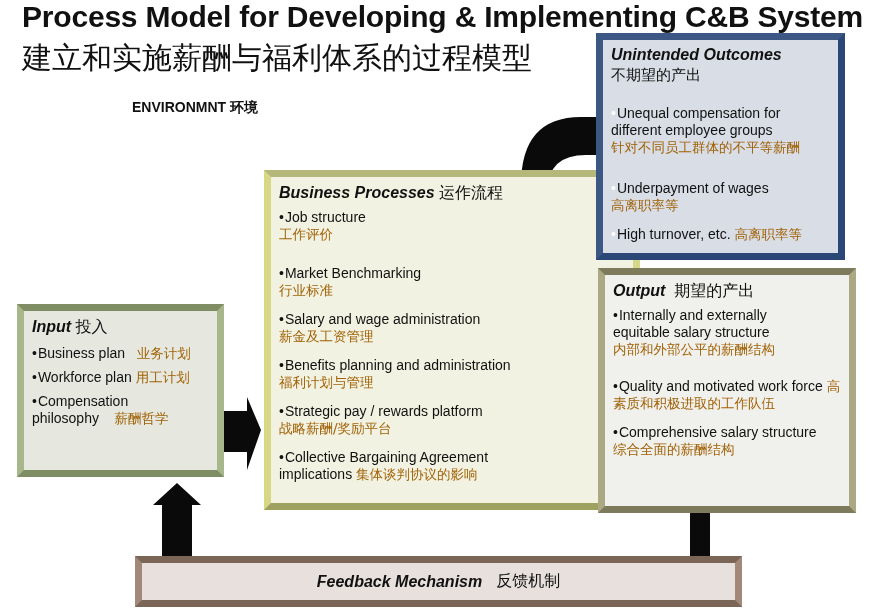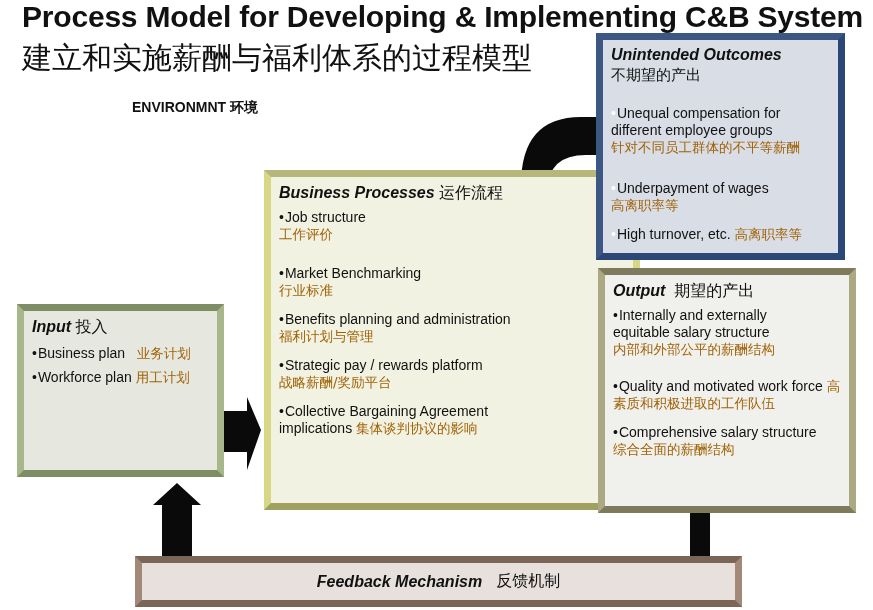--- a/index.html
+++ b/index.html
@@ -61,28 +61,30 @@
   <polygon points="177,483 201,505 192,505 192,560 201,560 177,582 153,560 162,560 162,505 153,505" fill="#0a0a0a"></polygon>
 
   <polygon points="700,482 720,497 710,497 710,565 720,565 700,580 680,565 690,565 690,497 680,497" fill="#0a0a0a"></polygon>
 </svg>
 
 <div class="box" id="input-box">
   <div class="inner">
     <div class="hdr"><i>Input</i> <span style="font-weight:normal;font-family:'DejaVu Sans',sans-serif">投入</span></div>
     <div class="item"><span class="bullet">•</span><span>Business plan</span>&nbsp;&nbsp; <span class="zh" style="display:inline">业务计划</span></div>
     <div class="item"><span class="bullet">•</span><span>Workforce plan</span> <span class="zh" style="display:inline">用工计划</span></div>
+    <div class="item" style="width:150px"><span class="bullet">•</span><span>Compensation philosophy</span>&nbsp;&nbsp;&nbsp; <span class="zh" style="display:inline">薪酬哲学</span></div>
   </div>
 </div>
 
 <div class="box" id="business-box">
   <div class="inner">
     <div class="hdr"><i>Business Processes</i> <span style="font-weight:normal;font-family:'DejaVu Sans',sans-serif">运作流程</span></div>
     <div class="item" style="margin-top:5px"><span class="bullet">•</span><span>Job structure</span><span class="zh">工作评价</span></div>
     <div class="item" style="margin-top:22px"><span class="bullet">•</span><span>Market Benchmarking</span><span class="zh">行业标准</span></div>
+    <div class="item"><span class="bullet">•</span><span>Salary and wage administration</span><span class="zh">薪金及工资管理</span></div>
     <div class="item"><span class="bullet">•</span><span>Benefits planning and administration</span><span class="zh">福利计划与管理</span></div>
     <div class="item"><span class="bullet">•</span><span>Strategic pay / rewards platform</span><span class="zh">战略薪酬/奖励平台</span></div>
     <div class="item" style="width:240px"><span class="bullet">•</span><span>Collective Bargaining Agreement implications</span> <span class="zh" style="display:inline">集体谈判协议的影响</span></div>
   </div>
 </div>
 
 <div class="box" id="unintended-box">
   <div class="inner">
     <div class="hdr"><i>Unintended Outcomes</i></div>
     <div class="hdr" style="font-weight:normal;font-family:'DejaVu Sans',sans-serif;font-size:15px;margin-top:2px">不期望的产出</div>

